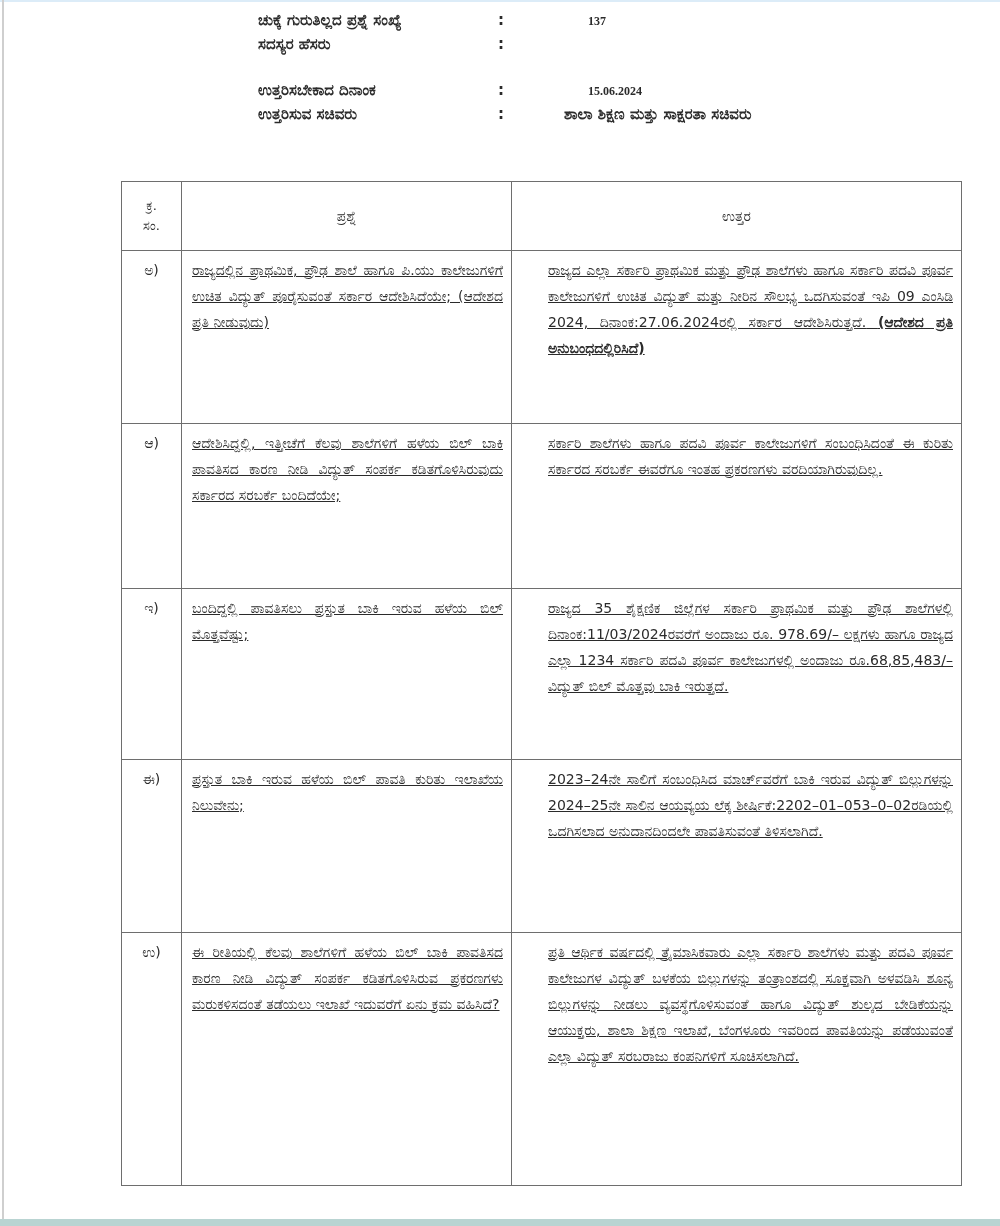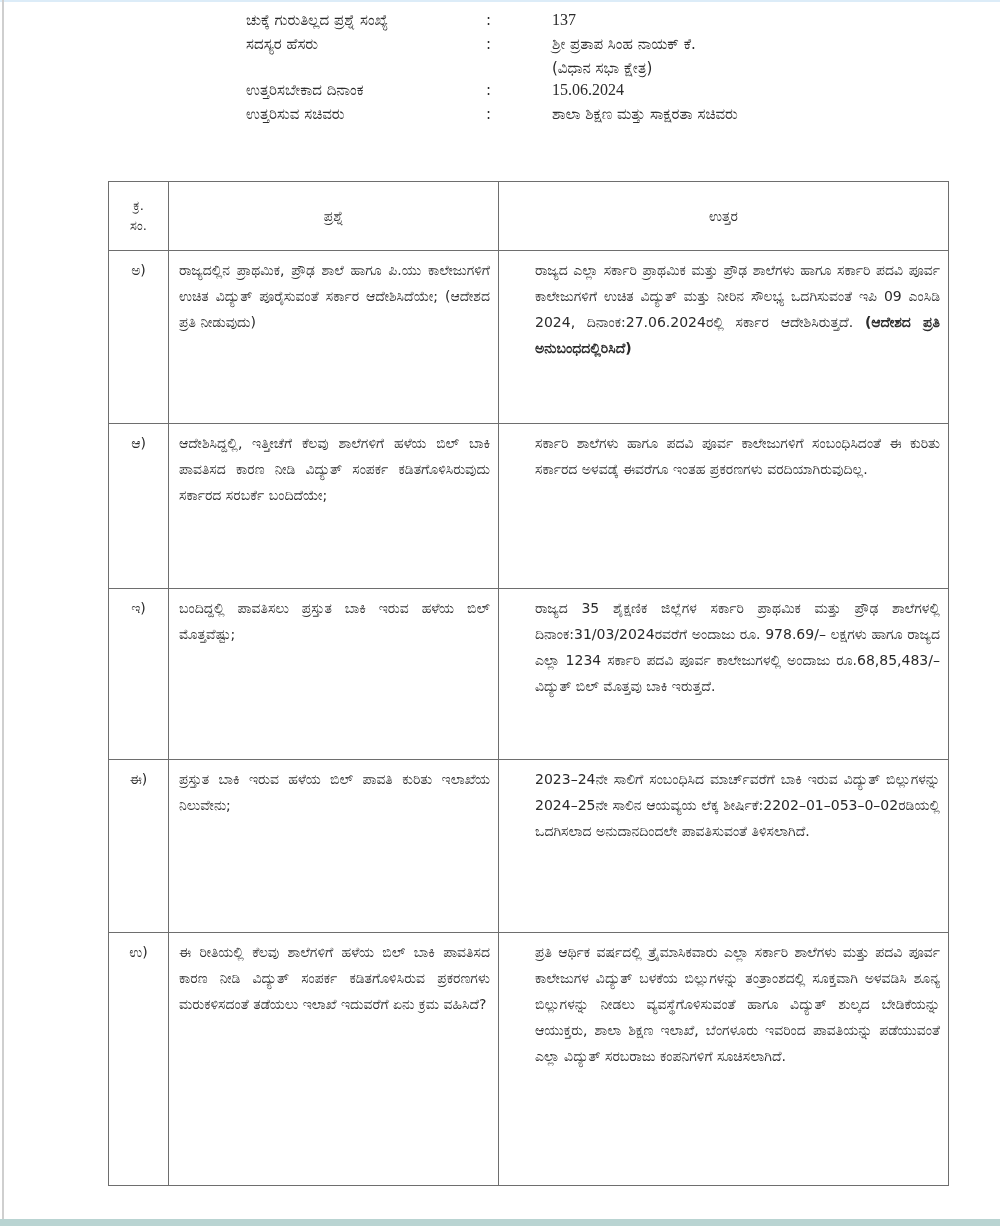--- a/index.html
+++ b/index.html
@@ -5,42 +5,42 @@
   html, body { margin:0; padding:0; }
   body {
     width:1000px; height:1226px; overflow:hidden; position:relative;
     background:#ffffff;
     font-family:"DejaVu Sans", sans-serif; color:#2b2b2b;
   }
   .top-edge { position:absolute; left:0; top:0; width:1000px; height:2px; background:#dcecf8; }
   .left-edge { position:absolute; left:2px; top:0; width:2px; height:1222px; background:#cfcfcf; }
   .bottom-edge { position:absolute; left:0; top:1219px; width:1000px; height:7px; background:#b9d4d2; }
 
-  .meta { position:absolute; left:246px; top:8px; width:640px; font-size:15px; font-weight:normal; }
+  .meta { position:absolute; left:258px; top:8px; width:640px; font-size:15px; font-weight:bold; }
   .meta-row { position:relative; height:24px; line-height:24px; }
   .meta-row.tall { height:46px; }
   .meta-label { position:absolute; left:0; top:0; white-space:nowrap; }
   .meta-colon { position:absolute; left:240px; top:0; }
   .meta-value { position:absolute; left:306px; top:0; white-space:nowrap; }
-  .meta-value .num { font-family:"Liberation Serif", serif; font-size:16px; }
+  .meta-value .num { font-family:"Liberation Serif", serif; font-size:12px;margin-left:24px; }
   .meta-value .sub { display:block; }
 
   table.qa {
-    position:absolute; left:108px; top:181px; width:840px;
+    position:absolute; left:121px; top:181px; width:840px;
     border-collapse:collapse; table-layout:fixed;
     font-size:14px; line-height:26px;
   }
   table.qa td, table.qa th { border:1.5px solid #6e6e6e; vertical-align:top; }
   table.qa th { font-weight:normal; height:66px; vertical-align:middle; text-align:center; }
   .col-no { width:60px; }
   .col-q { width:330px; }
   .col-a { width:450px; }
   th.h-no { line-height:20px; font-size:13px; }
   td.no { text-align:center; padding-top:6px; font-size:14px; }
-  td.q, td.a { padding:6px 8px 8px 10px; text-align:justify; }
+  td.q, td.a { padding:6px 8px 8px 10px; text-align:justify;text-decoration:underline; }
   td.a { font-family:"DejaVu Sans", sans-serif;padding-left:36px; }
   .emph { font-weight:bold; }
   tr.r1 td { height:158px; }
   tr.r2 td { height:150px; }
   tr.r3 td { height:156px; }
   tr.r4 td { height:158px; }
   tr.r5 td { height:238px; }
 </style>
 </head>
 <body>
@@ -51,24 +51,20 @@
 
 <div class="meta">
   <div class="meta-row">
     <span class="meta-label">ಚುಕ್ಕೆ ಗುರುತಿಲ್ಲದ ಪ್ರಶ್ನೆ ಸಂಖ್ಯೆ</span>
     <span class="meta-colon">:</span>
     <span class="meta-value"><span class="num">137</span></span>
   </div>
   <div class="meta-row tall">
     <span class="meta-label">ಸದಸ್ಯರ ಹೆಸರು</span>
     <span class="meta-colon">:</span>
-    <span class="meta-value">
-      <span class="sub">ಶ್ರೀ ಪ್ರತಾಪ ಸಿಂಹ ನಾಯಕ್ ಕೆ.</span>
-      <span class="sub">(ವಿಧಾನ ಸಭಾ ಕ್ಷೇತ್ರ)</span>
-    </span>
   </div>
   <div class="meta-row">
     <span class="meta-label">ಉತ್ತರಿಸಬೇಕಾದ ದಿನಾಂಕ</span>
     <span class="meta-colon">:</span>
     <span class="meta-value"><span class="num">15.06.2024</span></span>
   </div>
   <div class="meta-row">
     <span class="meta-label">ಉತ್ತರಿಸುವ ಸಚಿವರು</span>
     <span class="meta-colon">:</span>
     <span class="meta-value">ಶಾಲಾ ಶಿಕ್ಷಣ ಮತ್ತು ಸಾಕ್ಷರತಾ ಸಚಿವರು</span>
@@ -96,26 +92,26 @@
       <td class="no">ಅ)</td>
       <td class="q">ರಾಜ್ಯದಲ್ಲಿನ ಪ್ರಾಥಮಿಕ, ಪ್ರೌಢ ಶಾಲೆ ಹಾಗೂ ಪಿ.ಯು ಕಾಲೇಜುಗಳಿಗೆ ಉಚಿತ ವಿದ್ಯುತ್ ಪೂರೈಸುವಂತೆ ಸರ್ಕಾರ ಆದೇಶಿಸಿದೆಯೇ; (ಆದೇಶದ ಪ್ರತಿ ನೀಡುವುದು)</td>
       <td class="a">
         <span>ರಾಜ್ಯದ ಎಲ್ಲಾ ಸರ್ಕಾರಿ ಪ್ರಾಥಮಿಕ ಮತ್ತು ಪ್ರೌಢ ಶಾಲೆಗಳು ಹಾಗೂ ಸರ್ಕಾರಿ ಪದವಿ ಪೂರ್ವ ಕಾಲೇಜುಗಳಿಗೆ ಉಚಿತ ವಿದ್ಯುತ್ ಮತ್ತು ನೀರಿನ ಸೌಲಭ್ಯ ಒದಗಿಸುವಂತೆ ಇಪಿ 09 ಎಂಸಿಡಿ 2024, ದಿನಾಂಕ:27.06.2024ರಲ್ಲಿ ಸರ್ಕಾರ ಆದೇಶಿಸಿರುತ್ತದೆ.</span>
         <span class="emph">(ಆದೇಶದ ಪ್ರತಿ ಅನುಬಂಧದಲ್ಲಿರಿಸಿದೆ)</span>
       </td>
     </tr>
     <tr class="r2">
       <td class="no">ಆ)</td>
       <td class="q">ಆದೇಶಿಸಿದ್ದಲ್ಲಿ, ಇತ್ತೀಚೆಗೆ ಕೆಲವು ಶಾಲೆಗಳಿಗೆ ಹಳೆಯ ಬಿಲ್ ಬಾಕಿ ಪಾವತಿಸದ ಕಾರಣ ನೀಡಿ ವಿದ್ಯುತ್ ಸಂಪರ್ಕ ಕಡಿತಗೊಳಿಸಿರುವುದು ಸರ್ಕಾರದ ಸರಬರ್ಕೆ ಬಂದಿದೆಯೇ;</td>
-      <td class="a">ಸರ್ಕಾರಿ ಶಾಲೆಗಳು ಹಾಗೂ ಪದವಿ ಪೂರ್ವ ಕಾಲೇಜುಗಳಿಗೆ ಸಂಬಂಧಿಸಿದಂತೆ ಈ ಕುರಿತು ಸರ್ಕಾರದ ಅಳವಡ್ಕೆ ಈವರೆಗೂ ಇಂತಹ ಪ್ರಕರಣಗಳು ವರದಿಯಾಗಿರುವುದಿಲ್ಲ.</td>
+      <td class="a">ಸರ್ಕಾರಿ ಶಾಲೆಗಳು ಹಾಗೂ ಪದವಿ ಪೂರ್ವ ಕಾಲೇಜುಗಳಿಗೆ ಸಂಬಂಧಿಸಿದಂತೆ ಈ ಕುರಿತು ಸರ್ಕಾರದ ಸರಬರ್ಕೆ ಈವರೆಗೂ ಇಂತಹ ಪ್ರಕರಣಗಳು ವರದಿಯಾಗಿರುವುದಿಲ್ಲ.</td>
     </tr>
     <tr class="r3">
       <td class="no">ಇ)</td>
       <td class="q">ಬಂದಿದ್ದಲ್ಲಿ ಪಾವತಿಸಲು ಪ್ರಸ್ತುತ ಬಾಕಿ ಇರುವ ಹಳೆಯ ಬಿಲ್ ಮೊತ್ತವೆಷ್ಟು;</td>
-      <td class="a">ರಾಜ್ಯದ 35 ಶೈಕ್ಷಣಿಕ ಜಿಲ್ಲೆಗಳ ಸರ್ಕಾರಿ ಪ್ರಾಥಮಿಕ ಮತ್ತು ಪ್ರೌಢ ಶಾಲೆಗಳಲ್ಲಿ ದಿನಾಂಕ:31/03/2024ರವರೆಗೆ ಅಂದಾಜು ರೂ. 978.69/– ಲಕ್ಷಗಳು ಹಾಗೂ ರಾಜ್ಯದ ಎಲ್ಲಾ 1234 ಸರ್ಕಾರಿ ಪದವಿ ಪೂರ್ವ ಕಾಲೇಜುಗಳಲ್ಲಿ ಅಂದಾಜು ರೂ.68,85,483/– ವಿದ್ಯುತ್ ಬಿಲ್ ಮೊತ್ತವು ಬಾಕಿ ಇರುತ್ತದೆ.</td>
+      <td class="a">ರಾಜ್ಯದ 35 ಶೈಕ್ಷಣಿಕ ಜಿಲ್ಲೆಗಳ ಸರ್ಕಾರಿ ಪ್ರಾಥಮಿಕ ಮತ್ತು ಪ್ರೌಢ ಶಾಲೆಗಳಲ್ಲಿ ದಿನಾಂಕ:11/03/2024ರವರೆಗೆ ಅಂದಾಜು ರೂ. 978.69/– ಲಕ್ಷಗಳು ಹಾಗೂ ರಾಜ್ಯದ ಎಲ್ಲಾ 1234 ಸರ್ಕಾರಿ ಪದವಿ ಪೂರ್ವ ಕಾಲೇಜುಗಳಲ್ಲಿ ಅಂದಾಜು ರೂ.68,85,483/– ವಿದ್ಯುತ್ ಬಿಲ್ ಮೊತ್ತವು ಬಾಕಿ ಇರುತ್ತದೆ.</td>
     </tr>
     <tr class="r4">
       <td class="no">ಈ)</td>
       <td class="q">ಪ್ರಸ್ತುತ ಬಾಕಿ ಇರುವ ಹಳೆಯ ಬಿಲ್ ಪಾವತಿ ಕುರಿತು ಇಲಾಖೆಯ ನಿಲುವೇನು;</td>
       <td class="a">2023–24ನೇ ಸಾಲಿಗೆ ಸಂಬಂಧಿಸಿದ ಮಾರ್ಚ್‌ವರೆಗೆ ಬಾಕಿ ಇರುವ ವಿದ್ಯುತ್ ಬಿಲ್ಲುಗಳನ್ನು 2024–25ನೇ ಸಾಲಿನ ಆಯವ್ಯಯ ಲೆಕ್ಕ ಶೀರ್ಷಿಕೆ:2202–01–053–0–02ರಡಿಯಲ್ಲಿ ಒದಗಿಸಲಾದ ಅನುದಾನದಿಂದಲೇ ಪಾವತಿಸುವಂತೆ ತಿಳಿಸಲಾಗಿದೆ.</td>
     </tr>
     <tr class="r5">
       <td class="no">ಉ)</td>
       <td class="q">ಈ ರೀತಿಯಲ್ಲಿ ಕೆಲವು ಶಾಲೆಗಳಿಗೆ ಹಳೆಯ ಬಿಲ್ ಬಾಕಿ ಪಾವತಿಸದ ಕಾರಣ ನೀಡಿ ವಿದ್ಯುತ್ ಸಂಪರ್ಕ ಕಡಿತಗೊಳಿಸಿರುವ ಪ್ರಕರಣಗಳು ಮರುಕಳಿಸದಂತೆ ತಡೆಯಲು ಇಲಾಖೆ ಇದುವರೆಗೆ ಏನು ಕ್ರಮ ವಹಿಸಿದೆ?</td>
       <td class="a">ಪ್ರತಿ ಆರ್ಥಿಕ ವರ್ಷದಲ್ಲಿ ತ್ರೈಮಾಸಿಕವಾರು ಎಲ್ಲಾ ಸರ್ಕಾರಿ ಶಾಲೆಗಳು ಮತ್ತು ಪದವಿ ಪೂರ್ವ ಕಾಲೇಜುಗಳ ವಿದ್ಯುತ್ ಬಳಕೆಯ ಬಿಲ್ಲುಗಳನ್ನು ತಂತ್ರಾಂಶದಲ್ಲಿ ಸೂಕ್ತವಾಗಿ ಅಳವಡಿಸಿ ಶೂನ್ಯ ಬಿಲ್ಲುಗಳನ್ನು ನೀಡಲು ವ್ಯವಸ್ಥೆಗೊಳಿಸುವಂತೆ ಹಾಗೂ ವಿದ್ಯುತ್ ಶುಲ್ಕದ ಬೇಡಿಕೆಯನ್ನು ಆಯುಕ್ತರು, ಶಾಲಾ ಶಿಕ್ಷಣ ಇಲಾಖೆ, ಬೆಂಗಳೂರು ಇವರಿಂದ ಪಾವತಿಯನ್ನು ಪಡೆಯುವಂತೆ ಎಲ್ಲಾ ವಿದ್ಯುತ್ ಸರಬರಾಜು ಕಂಪನಿಗಳಿಗೆ ಸೂಚಿಸಲಾಗಿದೆ.</td>

